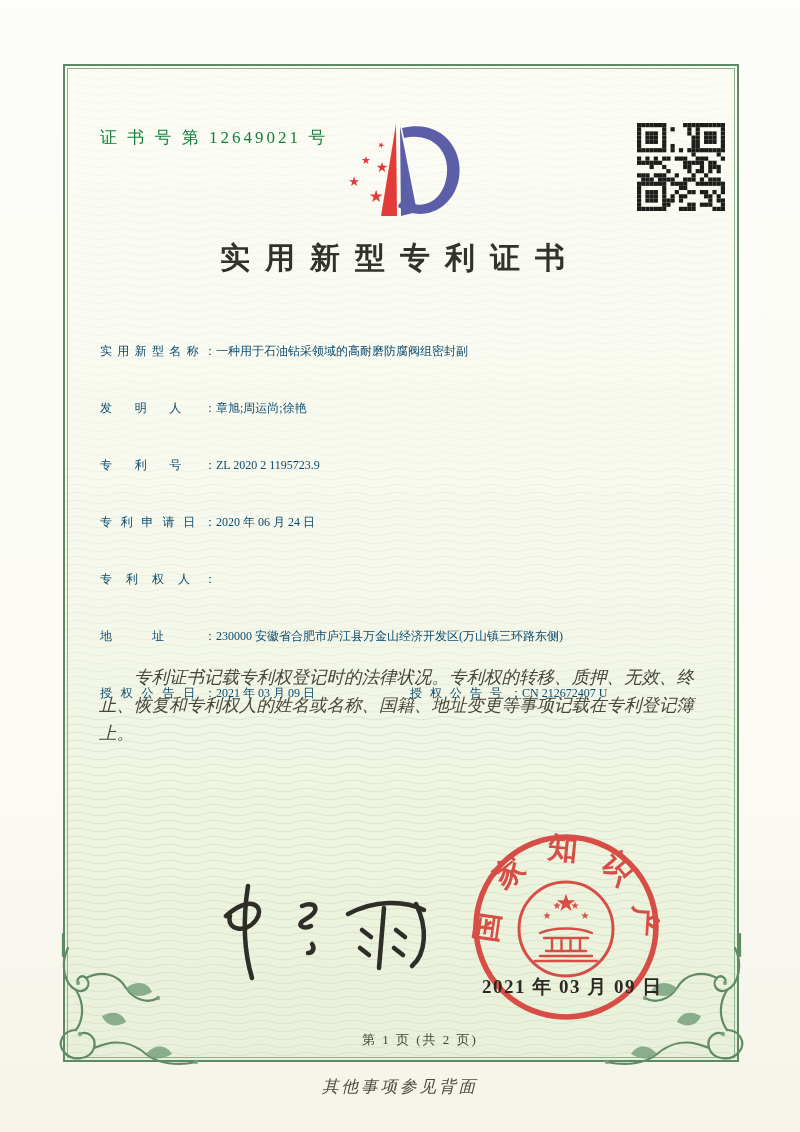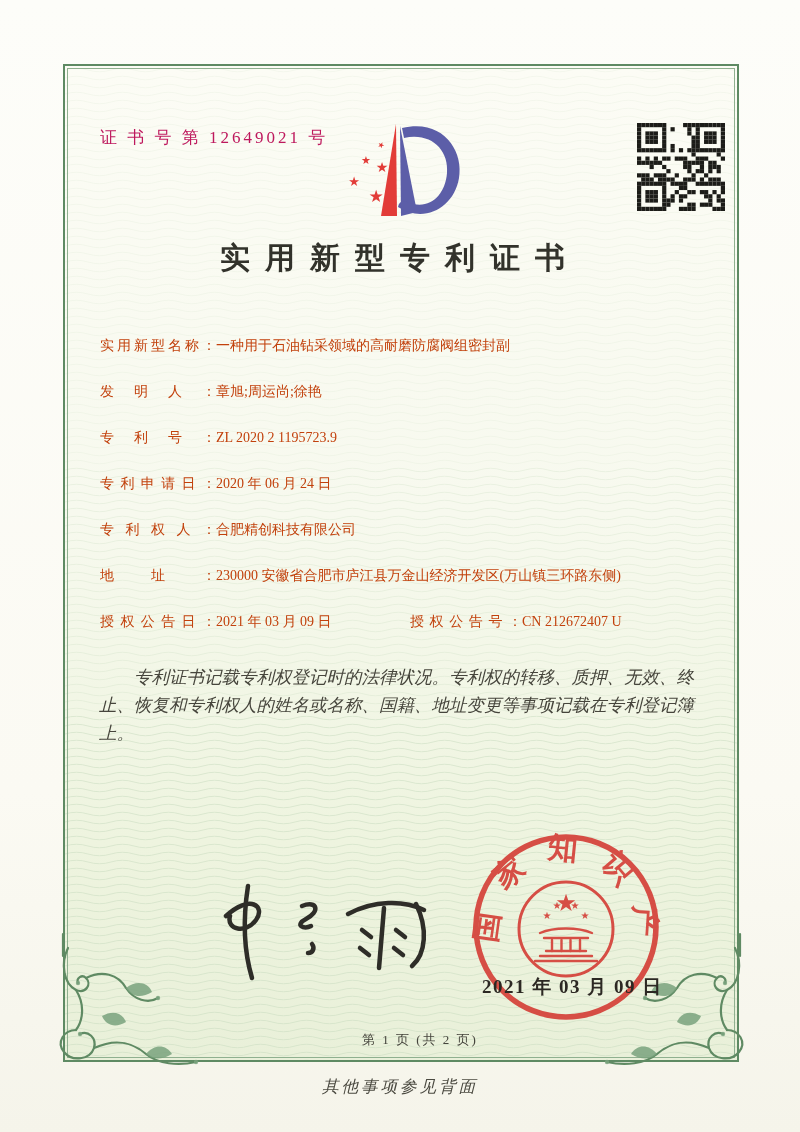--- a/index.html
+++ b/index.html
@@ -12,27 +12,27 @@
   .sheet{position:absolute;inset:0;}
   
   .frame{position:absolute;left:63px;top:64px;width:672px;height:994px;
     border:2px solid #5e8a63;background:linear-gradient(180deg,#fcfcf5 0%,#f7f9ee 45%,#eef4df 78%,#e9f0d9 100%);}
   .frame-inner{position:absolute;inset:2px;border:1px solid #8fb08f;}
   .waves{position:absolute;inset:0;width:100%;height:100%;}
   .flourish{position:absolute;top:926px;width:165px;height:142px;z-index:3;}
   .flourish.left{left:46px;}
   .flourish.right{left:592px;transform:scaleX(-1);}
   
-  .cert-no{position:absolute;left:100px;top:126px;font-size:17px;letter-spacing:3px;color:#be185d;z-index:4;}
+  .cert-no{position:absolute;left:100px;top:126px;font-size:17px;letter-spacing:3px;color:#15803d;z-index:4;}
   .logo{position:absolute;left:330px;top:110px;width:140px;height:130px;z-index:4;}
   .qr{position:absolute;left:637px;top:123px;width:88px;height:88px;z-index:4;}
   .title{position:absolute;left:0;top:238px;width:800px;text-align:center;
     font-size:30px;font-weight:600;letter-spacing:15px;color:#32322b;z-index:4;}
   
-  .fields{position:absolute;left:100px;top:333px;width:616px;z-index:4;font-size:14px;line-height:26px;color:#c2410c;}
+  .fields{position:absolute;left:100px;top:333px;width:616px;z-index:4;font-size:12px;line-height:37px;color:#0c4a6e;}
   .row{margin-bottom:20px;display:flex;align-items:flex-start;}
   .lbl{display:inline-block;width:116px;flex:0 0 116px;text-align:justify;text-align-last:justify;letter-spacing:0;}
   .val{display:inline-block;max-width:486px;}
   .row.grant .val1{width:186px;flex:0 0 186px;}
   .row.grant .lbl2{display:inline-block;width:112px;flex:0 0 112px;text-align:justify;text-align-last:justify;margin-left:8px;}
   
   .paras{position:absolute;left:99px;top:663px;width:610px;z-index:4;
     font-style:italic;font-size:17.5px;line-height:28px;color:#46453c;}
   .paras p{margin:0;text-indent:2em;}
   
@@ -361,21 +361,20 @@
     <div class="row">
       <span class="lbl">专利号：</span>
       <span class="val">ZL 2020 2 1195723.9</span>
     </div>
     <div class="row">
       <span class="lbl">专利申请日：</span>
       <span class="val">2020 年 06 月 24 日</span>
     </div>
     <div class="row">
       <span class="lbl">专利权人：</span>
-      <span class="val">合肥精创科技有限公司</span>
     </div>
     <div class="row">
       <span class="lbl">地址：</span>
       <span class="val" style="max-width:472px">230000 安徽省合肥市庐江县万金山经济开发区(万山镇三环路东侧)</span>
     </div>
     <div class="row grant">
       <span class="lbl">授权公告日：</span>
       <span class="val val1">2021 年 03 月 09 日</span>
       <span class="lbl2">授权公告号：</span>
       <span class="val">CN 212672407 U</span>

